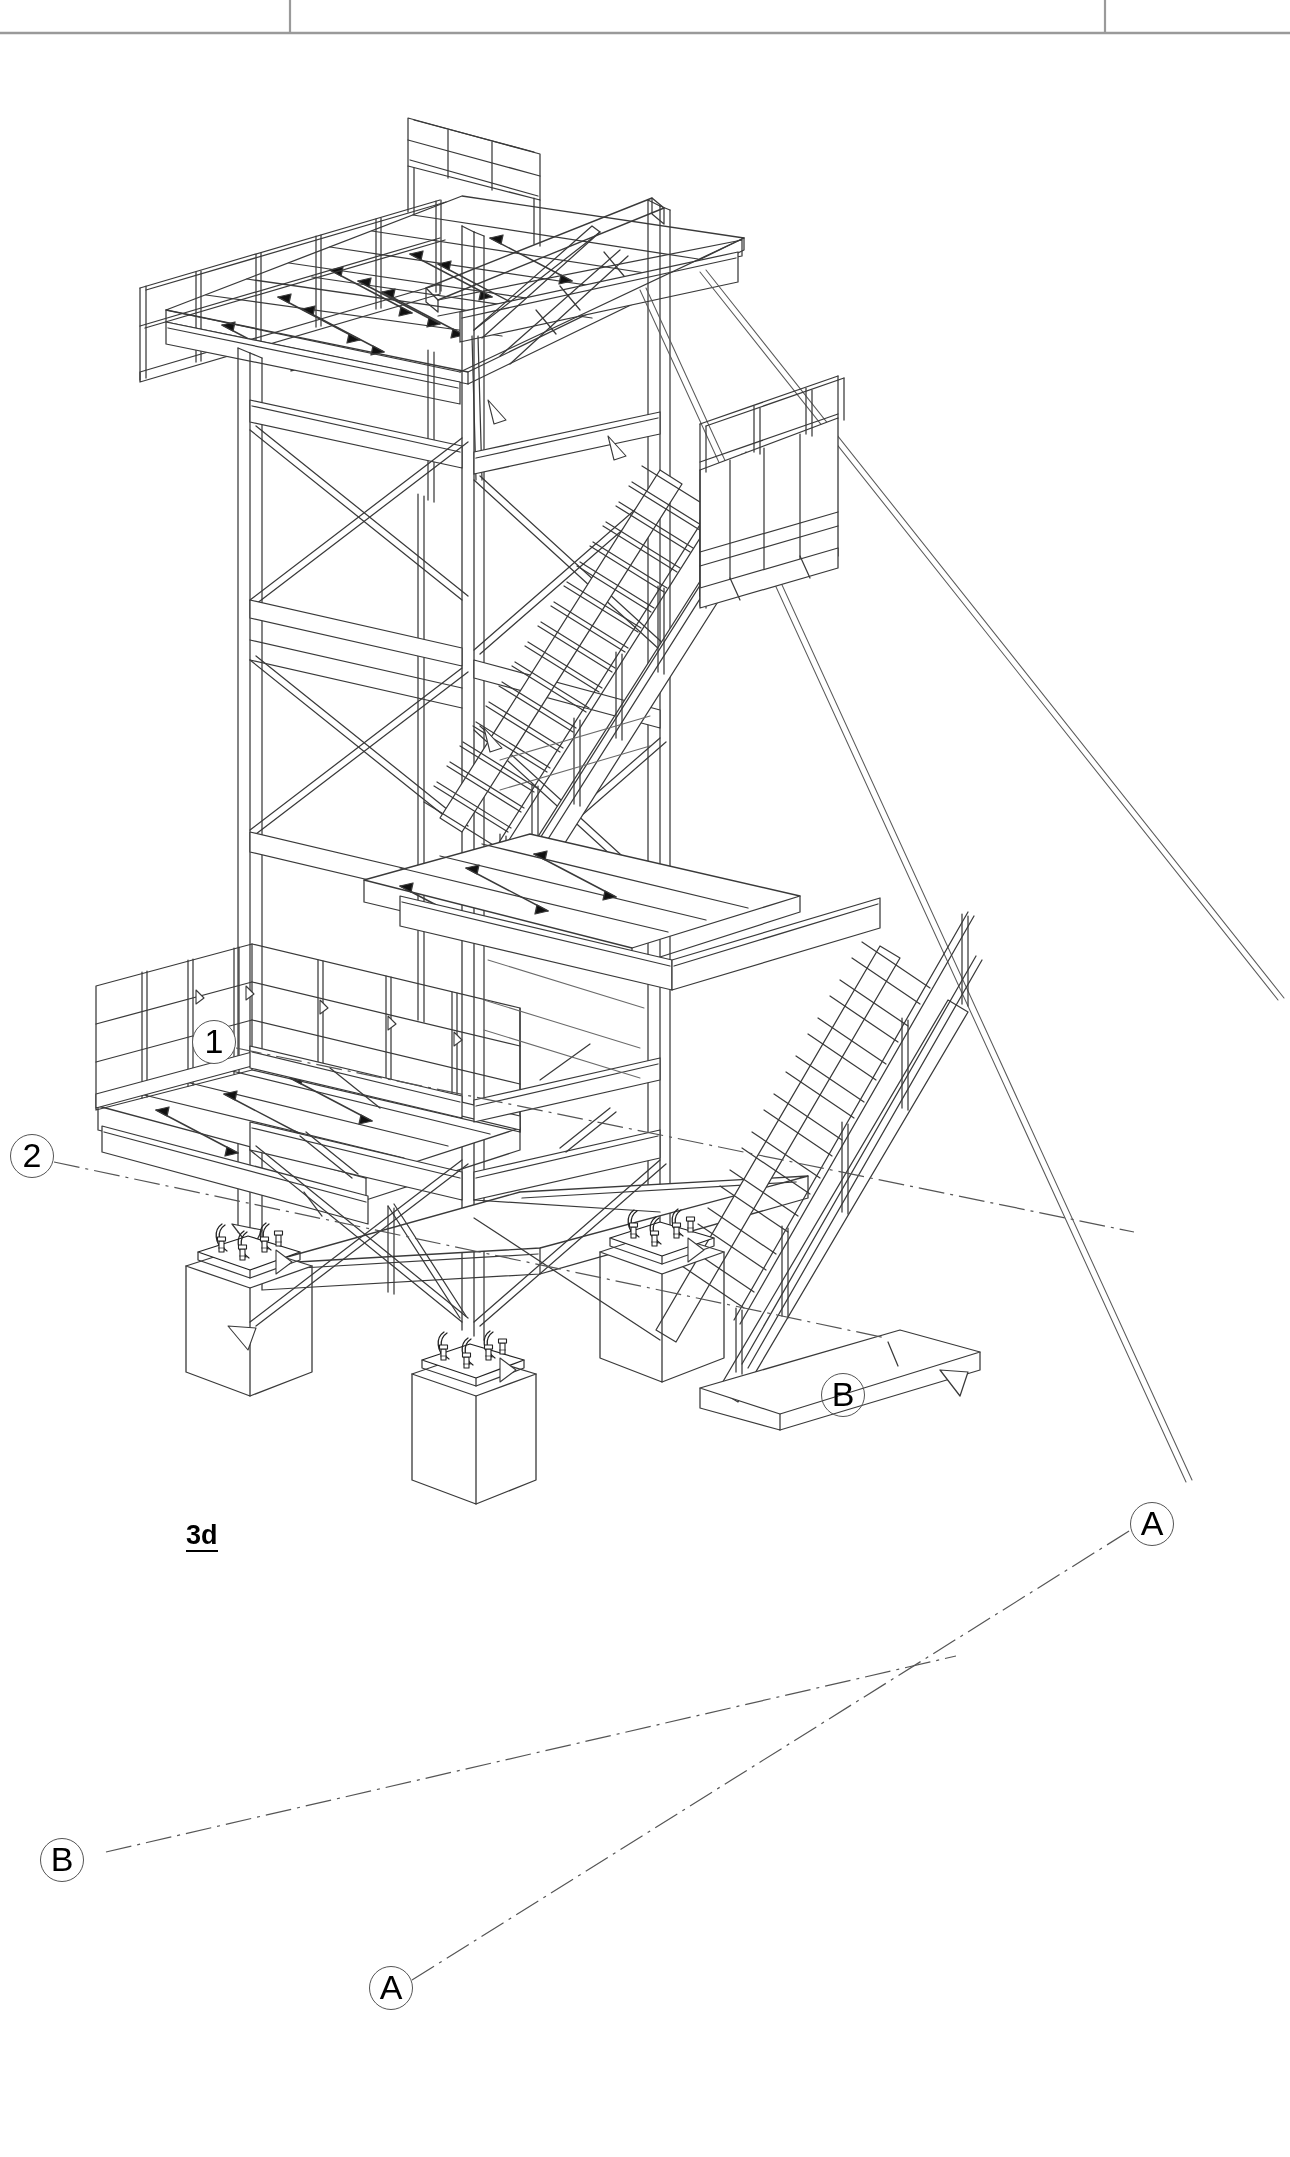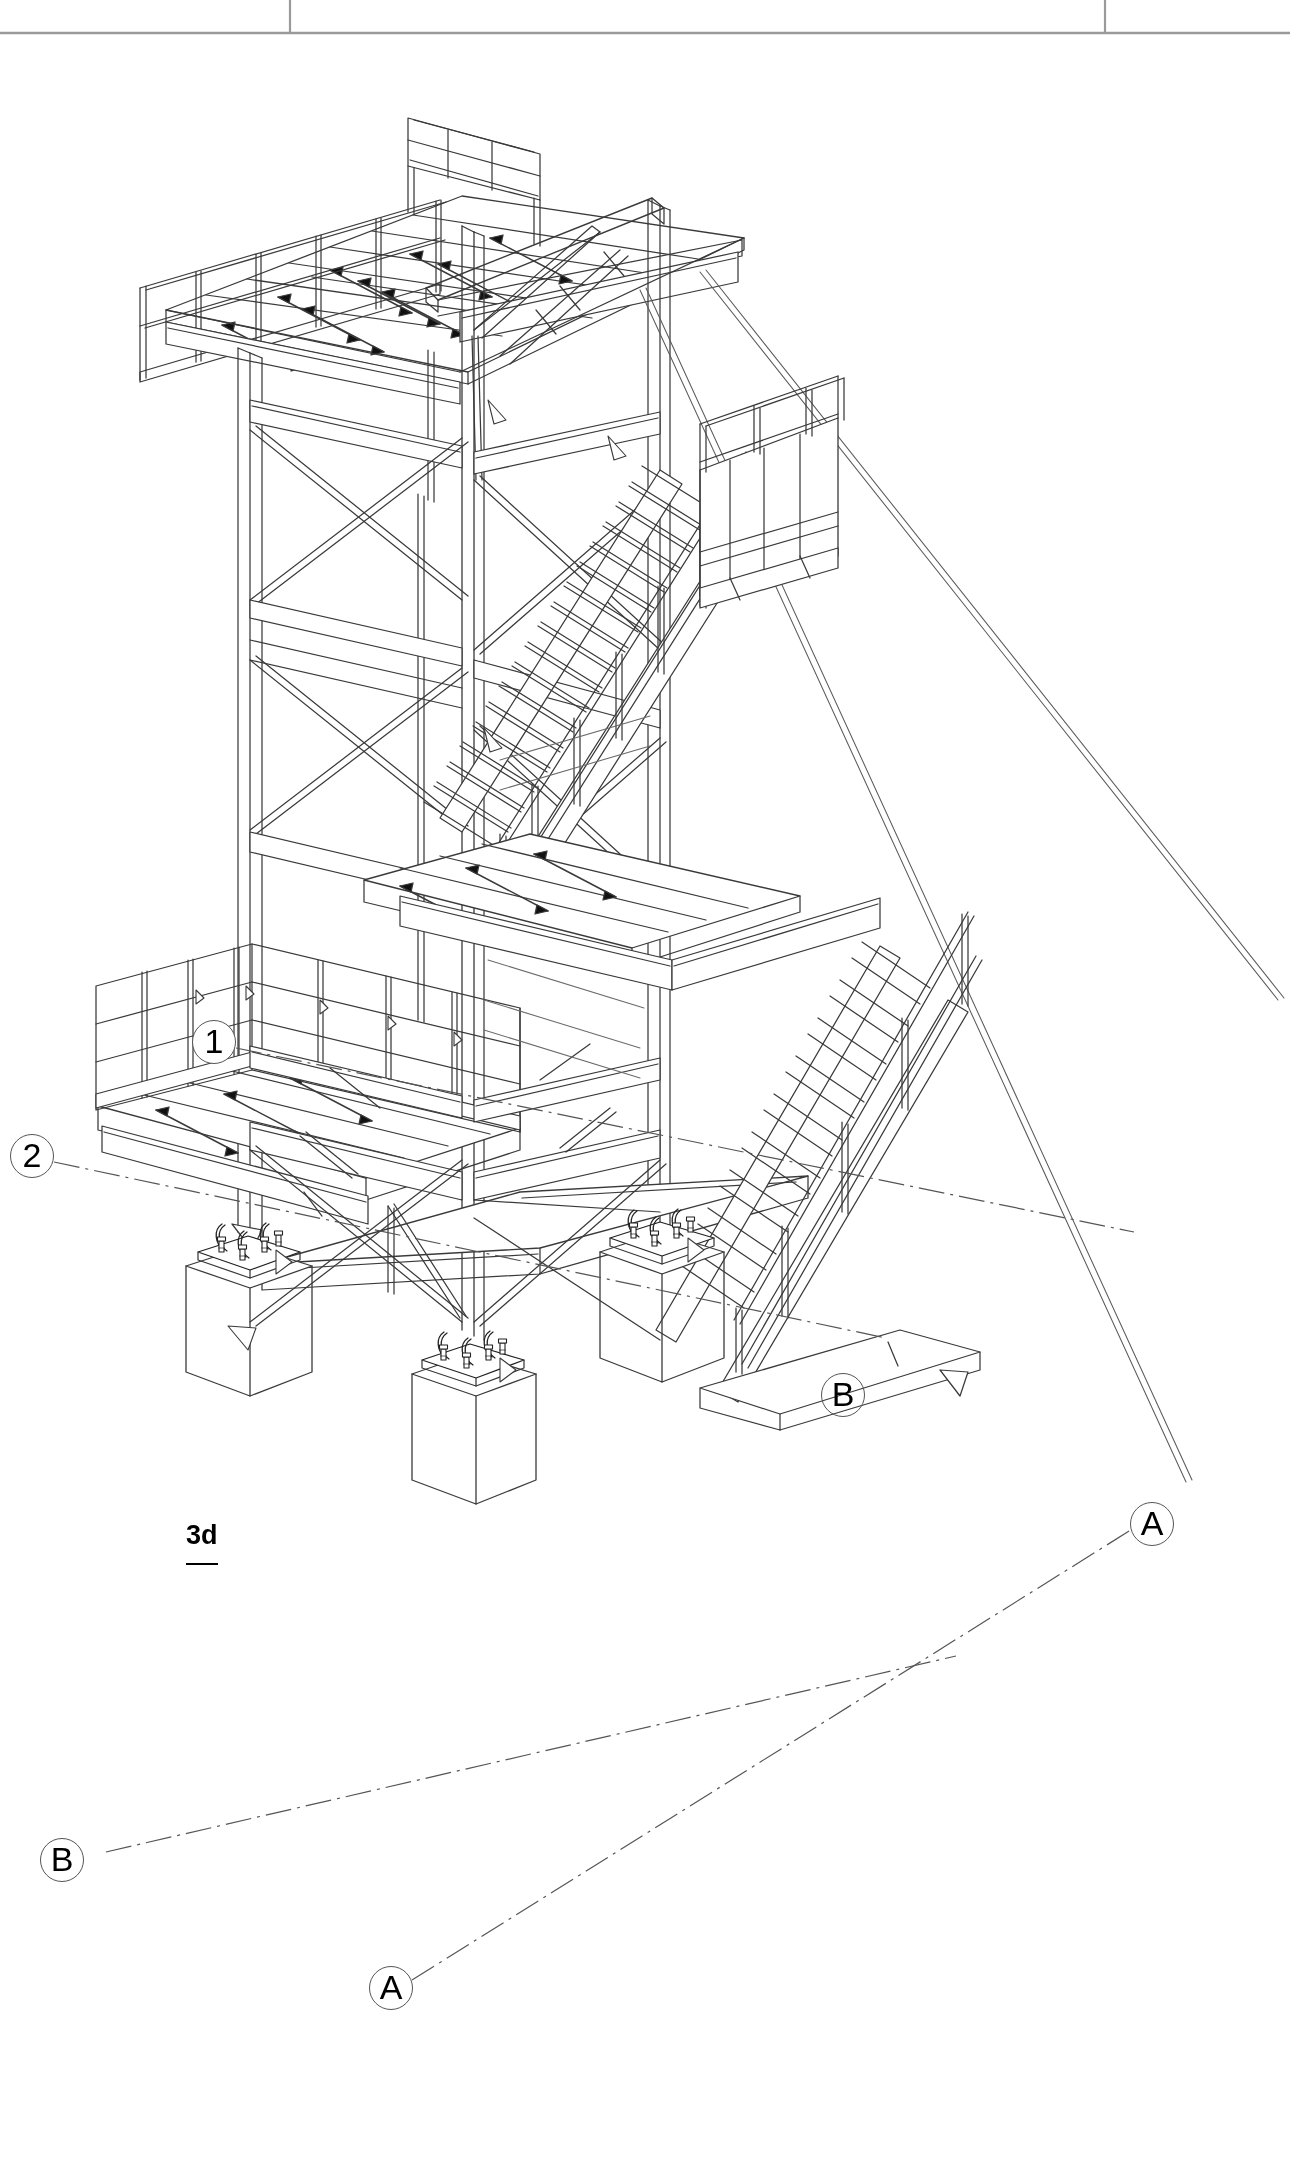--- a/index.html
+++ b/index.html
@@ -24,21 +24,21 @@
     display: block;
   }
   .view-label {
     position: absolute;
     font-family: "Liberation Sans", sans-serif;
     font-size: 27px;
     font-weight: 700;
     color: #000000;
     letter-spacing: 0px;
     border-bottom: 2px solid #000;
-    padding-bottom: 14px;
+    padding-bottom: 1px;
     line-height: 1.0;
   }
   .bubble {
     position: absolute;
     width: 44px; height: 44px;
     border: 1.3px solid #555;
     border-radius: 50%;
     background: #ffffff;
     box-sizing: border-box;
     display: flex;

